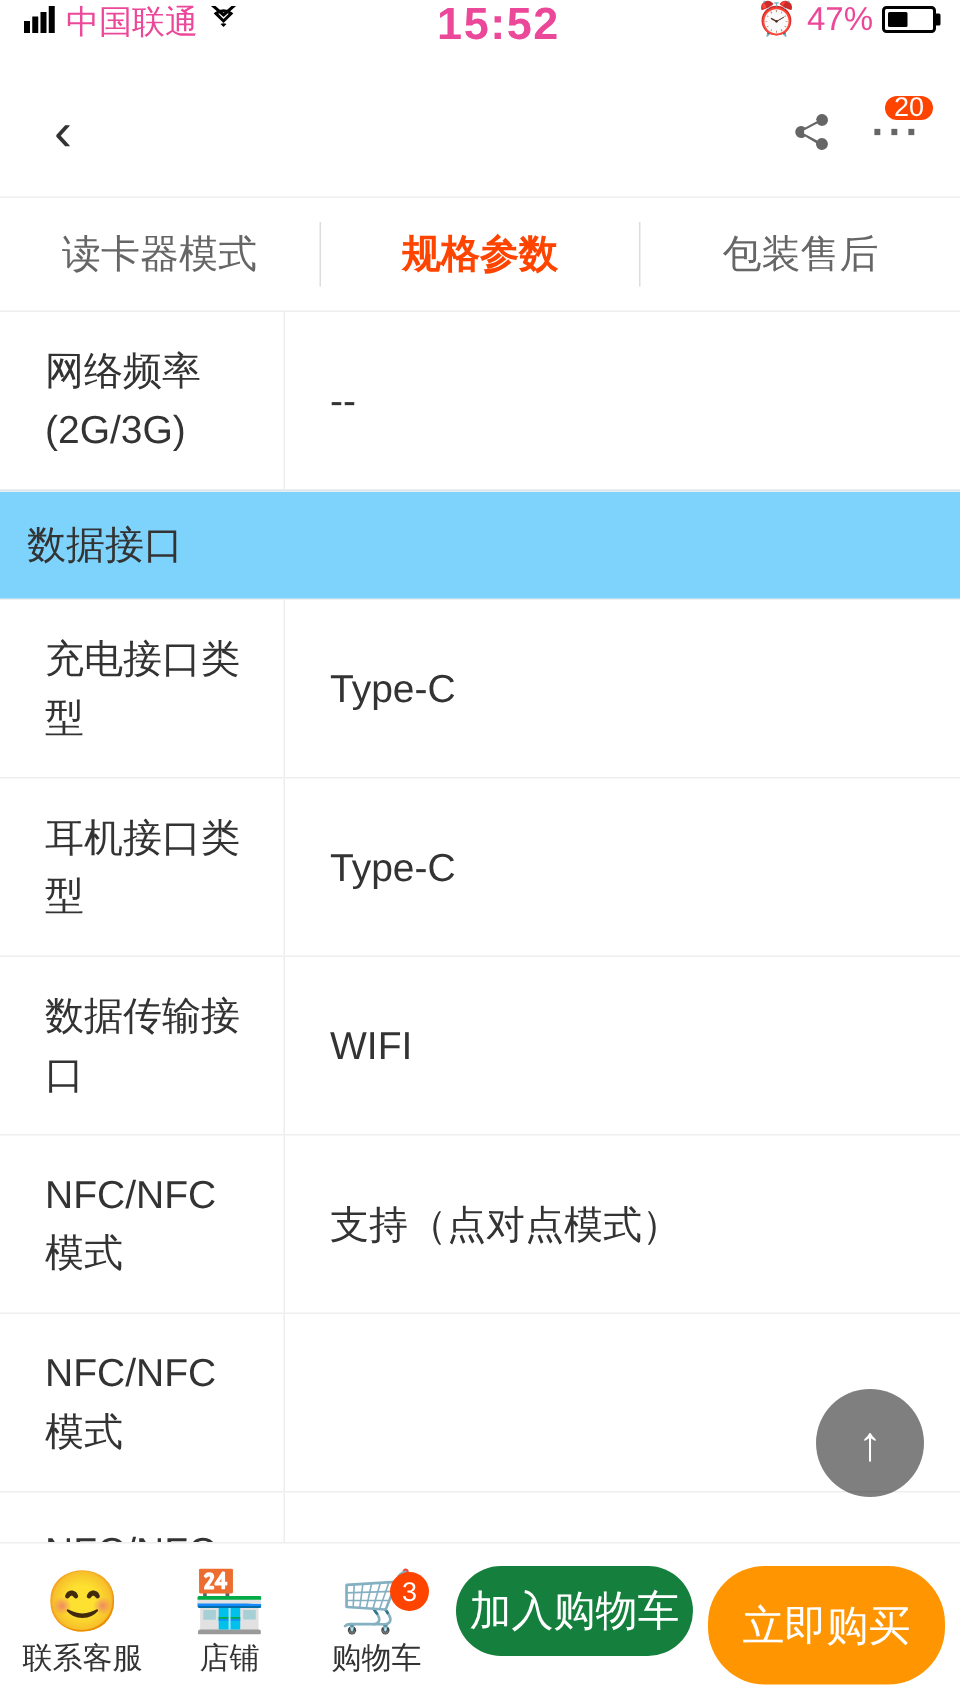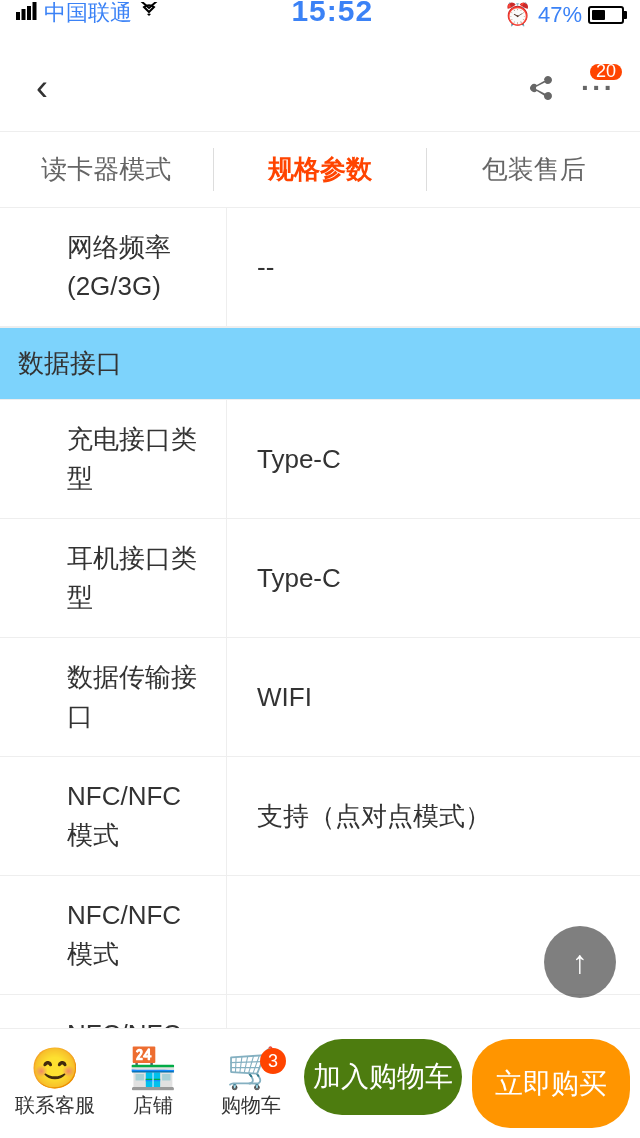--- a/index.html
+++ b/index.html
@@ -11,25 +11,25 @@
       background: #fff;
       font-size: 28px;
       color: #333;
     }
 
     
     .status-bar {
       height: 44px;
       background: #fff;
       display: flex;
-      align-items: flex-end;
+      align-items: flex-start;
       justify-content: space-between;
-      padding: 16px 16px;
+      padding: 0 16px;
       font-size: 24px;
-      color: #3b82f6;
+      color: #ec4899;
     }
     .status-left {
       display: flex;
       align-items: center;
       gap: 6px;
       font-size: 22px;
     }
     .status-center {
       font-size: 30px;
       font-weight: 600;
@@ -213,21 +213,20 @@
     .spec-label {
       width: 190px;
       min-width: 190px;
       padding: 20px 20px 20px 30px;
       font-size: 26px;
       color: #333;
       line-height: 1.5;
       border-right: 1px solid #eee;
       display: flex;
       align-items: center;
-      margin-left: 37px;
     }
     .spec-value {
       flex: 1;
       padding: 20px 20px 20px 30px;
       font-size: 26px;
       color: #333;
       line-height: 1.5;
       display: flex;
       align-items: center;
     }
@@ -278,34 +277,34 @@
       font-size: 20px;
       color: #333;
     }
     .bottom-buttons {
       flex: 1;
       display: flex;
       gap: 10px;
     }
     .btn-cart {
       flex: 1;
-      height: 76px;
-      background: #4d7c0f;
+      height: 60px;
+      background: #15803d;
       border: none;
       border-radius: 38px;
       color: #fff;
       font-size: 28px;
       font-weight: 500;
       display: flex;
       align-items: center;
       justify-content: center;
     }
     .btn-buy {
       flex: 1;
-      height: 89px;
+      height: 79px;
       background: #ff9500;
       border: none;
       border-radius: 38px;
       color: #fff;
       font-size: 28px;
       font-weight: 500;
       display: flex;
       align-items: center;
       justify-content: center;
     }

